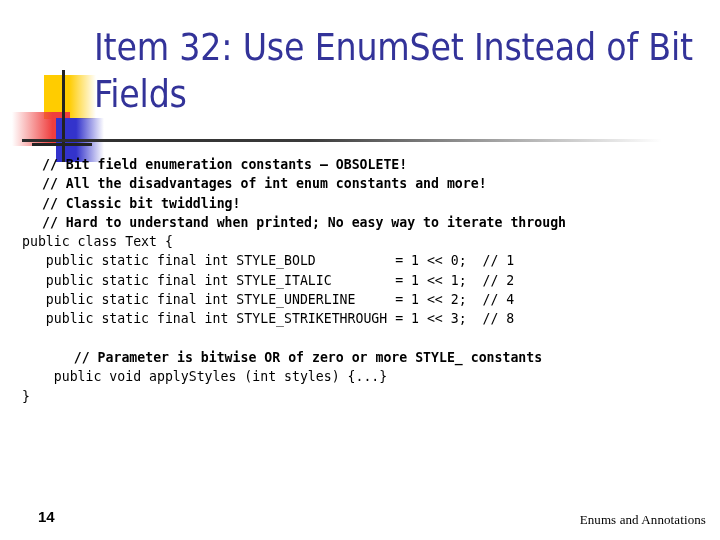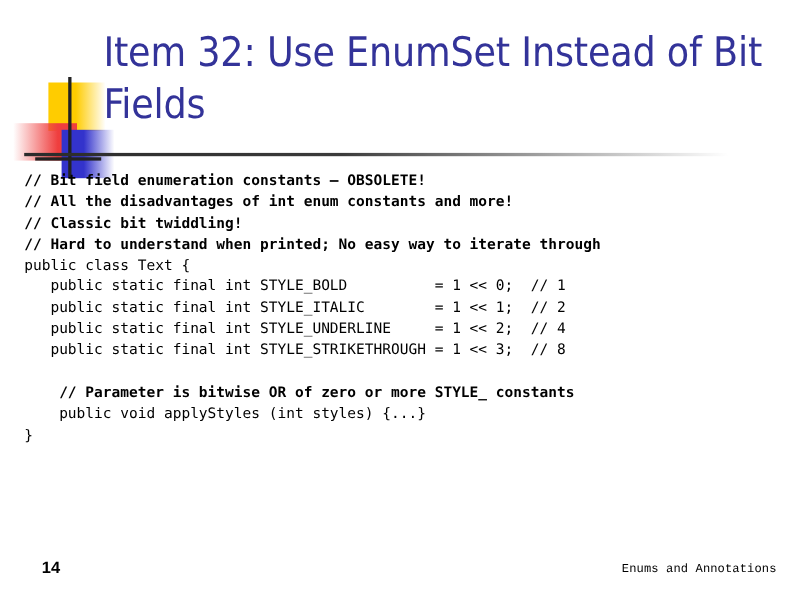--- a/index.html
+++ b/index.html
@@ -98,41 +98,42 @@
     font-size: 13.2px;
     line-height: 19.3px;
     color: #000000;
     white-space: pre;
   }
   .code-line {
     white-space: pre;
   }
   .cmt {
     font-weight: bold;
+    margin-left: 20px;
   }
   .code-spacer {
     height: 19.3px;
   }
 
   
   #page-number {
     position: absolute;
     left: 38px;
     top: 508px;
     font-family: "Liberation Sans", sans-serif;
     font-size: 15px;
     font-weight: bold;
     color: #000000;
   }
   #footer-note {
     position: absolute;
     right: 14px;
     top: 512px;
-    font-family: Liberation Mono, monospace;
-    font-size: 11px;
+    font-family: Liberation Serif, serif;
+    font-size: 13px;
     font-weight: normal;
     color: #000000;
     letter-spacing: 0.1px;
   }
 </style>
 </head>
 <body>
 
 <div id="logo-mark">
   <div class="logo-sq logo-yellow"></div>

